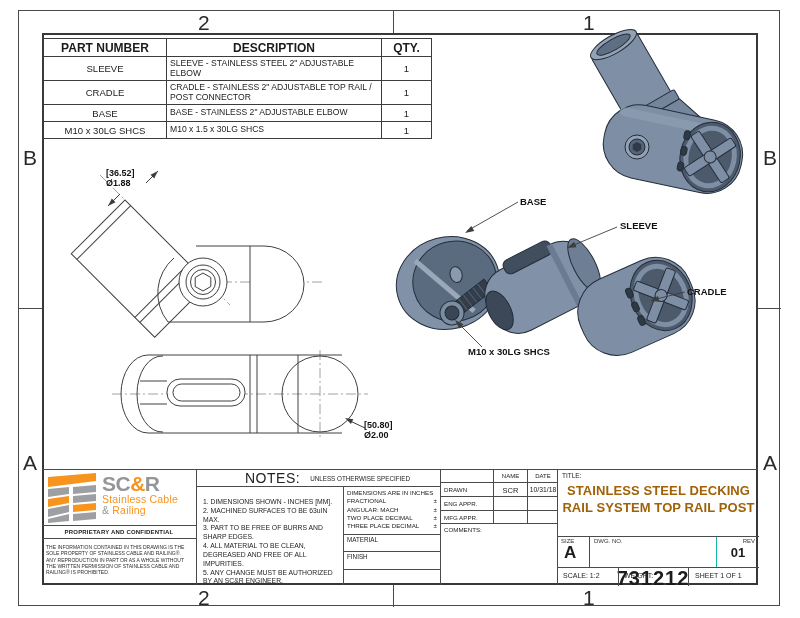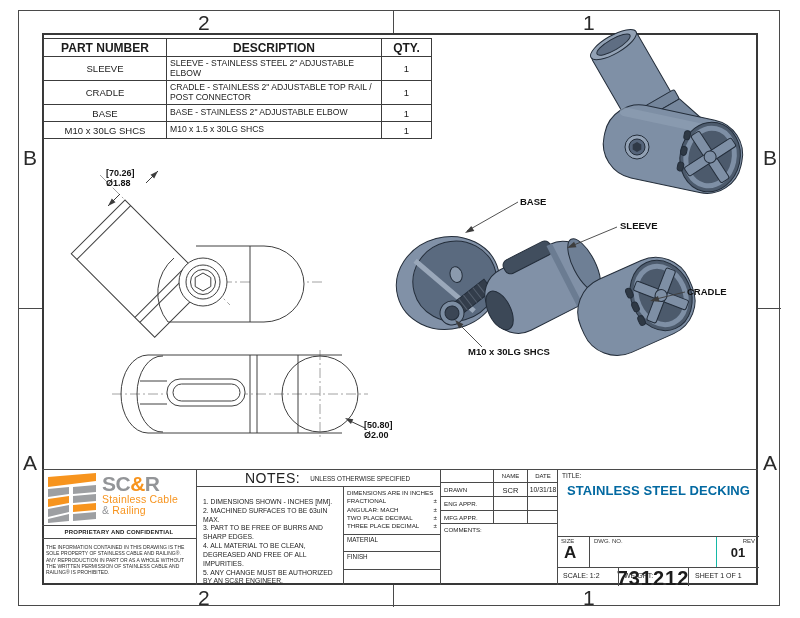--- a/index.html
+++ b/index.html
@@ -31,21 +31,21 @@
   .logo-sub{font-size:10.5px;line-height:1.05;letter-spacing:.2px;}
   .prop{font-size:6px;font-weight:bold;text-align:center;letter-spacing:.2px;}
   .legal{font-size:5px;line-height:1.25;color:#2d2d2d;}
   .notes-title{font-size:14px;letter-spacing:.5px;color:#222;}
   .notes-qual{font-size:6.3px;color:#222;}
   .notes-body{font-size:6.8px;line-height:1.3;color:#222;}
   .tolrow{display:flex;justify-content:space-between;font-size:6.2px;color:#222;padding:0 4px 0 3px;line-height:1.35;}
   .appr-cell{box-sizing:border-box;border-left:1px solid #4a4a4a;border-bottom:1px solid #4a4a4a;font-size:6.2px;overflow:hidden;}
   .appr-val{font-size:7.5px;text-align:center;}
   .ttl-label{font-size:6.5px;color:#222;}
-  .ttl-main{font-size:13px;font-weight:bold;text-align:center;line-height:1.3;color:#0369a1;letter-spacing:.1px;}
+  .ttl-main{font-size:13px;font-weight:bold;text-align:center;line-height:1.3;color:#a16207;letter-spacing:.1px;}
   .big-a{font-size:17px;font-weight:bold;line-height:1;}
   .big-dwg{font-size:20px;font-weight:bold;letter-spacing:1px;line-height:1;margin-top:24px;}
   .big-rev{font-size:13px;font-weight:bold;line-height:1;}
   .foot{font-size:7px;color:#222;}
   svg{position:absolute;left:0;top:0;}
 </style>
 </head>
 <body>
 
 <div class="abs outer-border"></div>
@@ -247,21 +247,21 @@
   </tr>
   <tr style="height:17px">
     <td class="pn">M10 x 30LG SHCS</td>
     <td class="desc">M10 x 1.5 x 30LG SHCS</td>
     <td class="qty">1</td>
   </tr>
 </tbody>
   </table>
 
 <div class="abs dim" style="left:106px;top:168px;text-align:left;">
-  <div class="mm">[70.26]</div>
+  <div class="mm">[36.52]</div>
   <div>Ø1.88</div>
 </div>
 <div class="abs dim" style="left:364px;top:420px;text-align:left;">
   <div class="mm">[50.80]</div>
   <div>Ø2.00</div>
 </div>
 <div class="abs callout" style="left:520px;top:196px;">BASE</div>
 <div class="abs callout" style="left:620px;top:220px;">SLEEVE</div>
 <div class="abs callout" style="left:687px;top:286px;">CRADLE</div>
 <div class="abs callout" style="left:468px;top:346px;">M10 x 30LG SHCS</div>
@@ -349,20 +349,21 @@
   <div class="appr-cell" style="position:absolute;left:52px;top:41px;width:34px;height:13px;"></div>
   <div class="appr-cell" style="position:absolute;left:86px;top:41px;width:31px;height:13px;"></div>
 
   <div style="position:absolute;left:0;top:54px;width:117px;height:61px;box-sizing:border-box;font-size:6.2px;padding:2px 0 0 3px;">COMMENTS:</div>
 </div>
 
 <div class="abs tb" style="left:557px;top:470px;width:201px;height:115px;">
   <div class="ttl-label" style="position:absolute;left:4px;top:2px;">TITLE:</div>
   <div class="ttl-main" style="position:absolute;left:0;top:13px;width:201px;">
     <div>STAINLESS STEEL DECKING</div>
+    <div>RAIL SYSTEM TOP RAIL POST</div>
   </div>
 
   <div style="position:absolute;left:0;top:66px;width:201px;height:31px;border-top:1px solid #4a4a4a;box-sizing:border-box;">
     <div style="position:absolute;left:0;top:0;width:31px;height:30px;">
       <div class="lbl" style="padding:1px 0 0 3px;">SIZE</div>
       <div class="big-a" style="padding-left:6px;">A</div>
     </div>
     <div style="position:absolute;left:31px;top:0;width:127px;height:30px;border-left:1px solid #4a4a4a;box-sizing:border-box;">
       <div class="lbl" style="padding:1px 0 0 4px;">DWG.  NO.</div>
       <div class="big-dwg" style="text-align:center;">731212</div>

